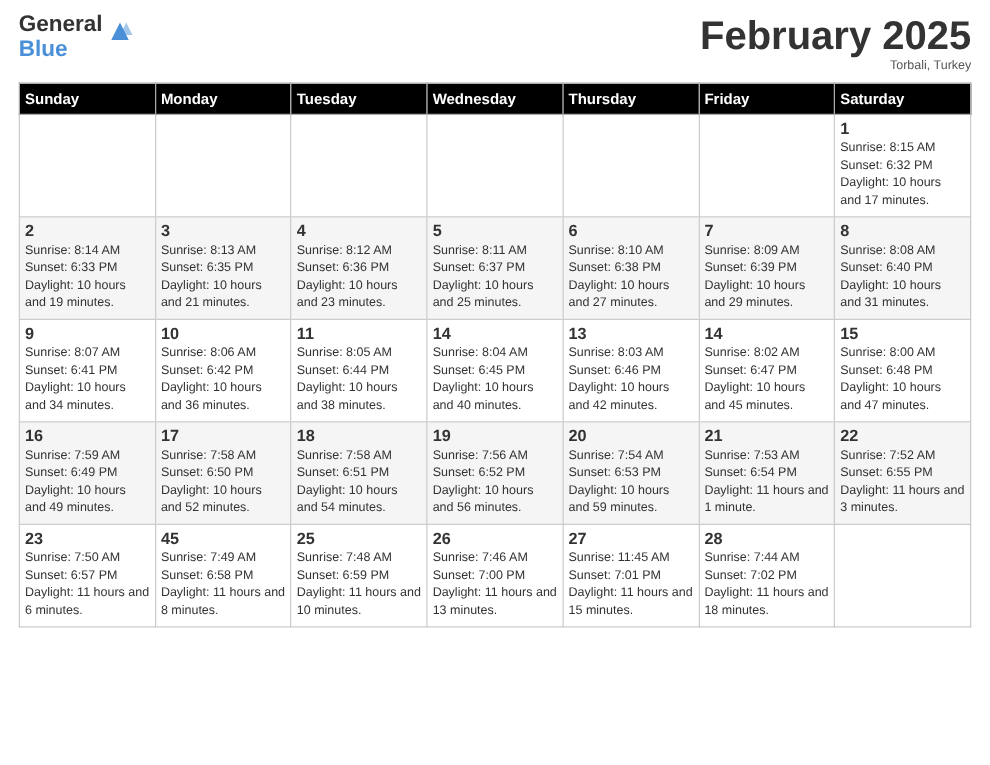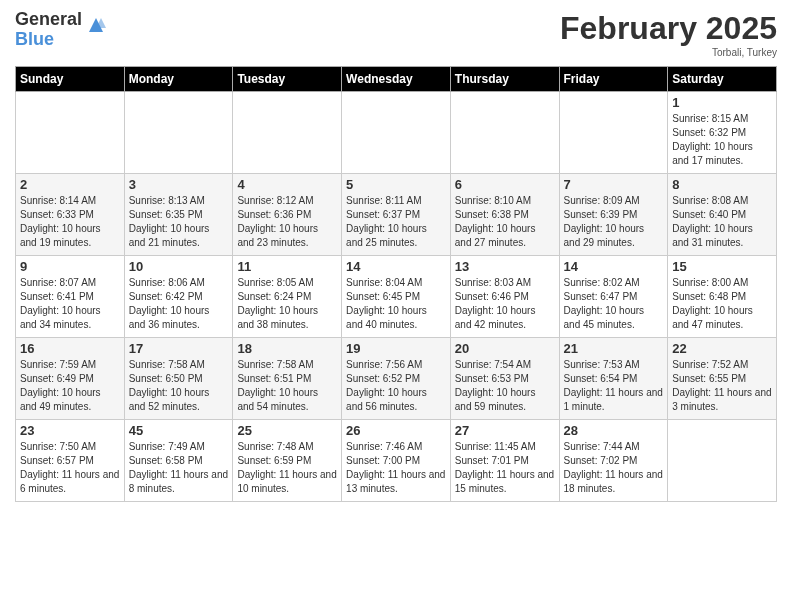--- a/index.html
+++ b/index.html
@@ -124,21 +124,21 @@
           </td>
           <td>
             <span class="day-num">10</span>
             <div class="day-info">Sunrise: 8:06 AM
 Sunset: 6:42 PM
 Daylight: 10 hours and 36 minutes.</div>
           </td>
           <td>
             <span class="day-num">11</span>
             <div class="day-info">Sunrise: 8:05 AM
-Sunset: 6:24 PM
+Sunset: 6:44 PM
 Daylight: 10 hours and 38 minutes.</div>
           </td>
           <td>
             <span class="day-num">14</span>
             <div class="day-info">Sunrise: 8:04 AM
 Sunset: 6:45 PM
 Daylight: 10 hours and 40 minutes.</div>
           </td>
           <td>
             <span class="day-num">13</span>

